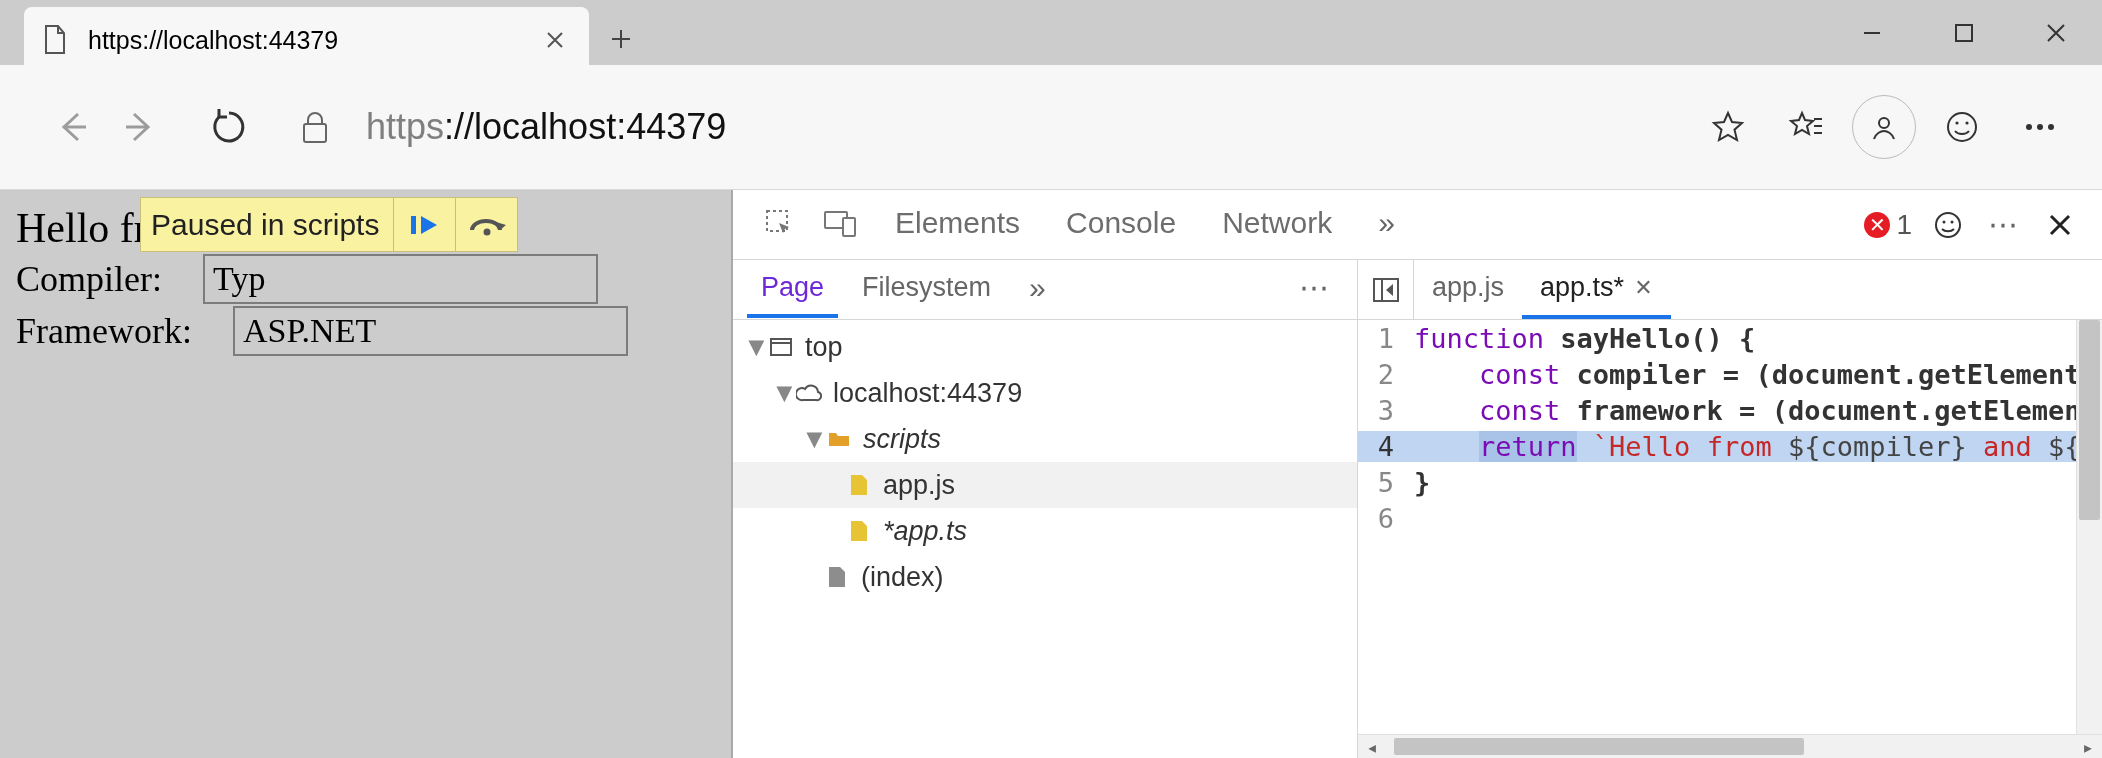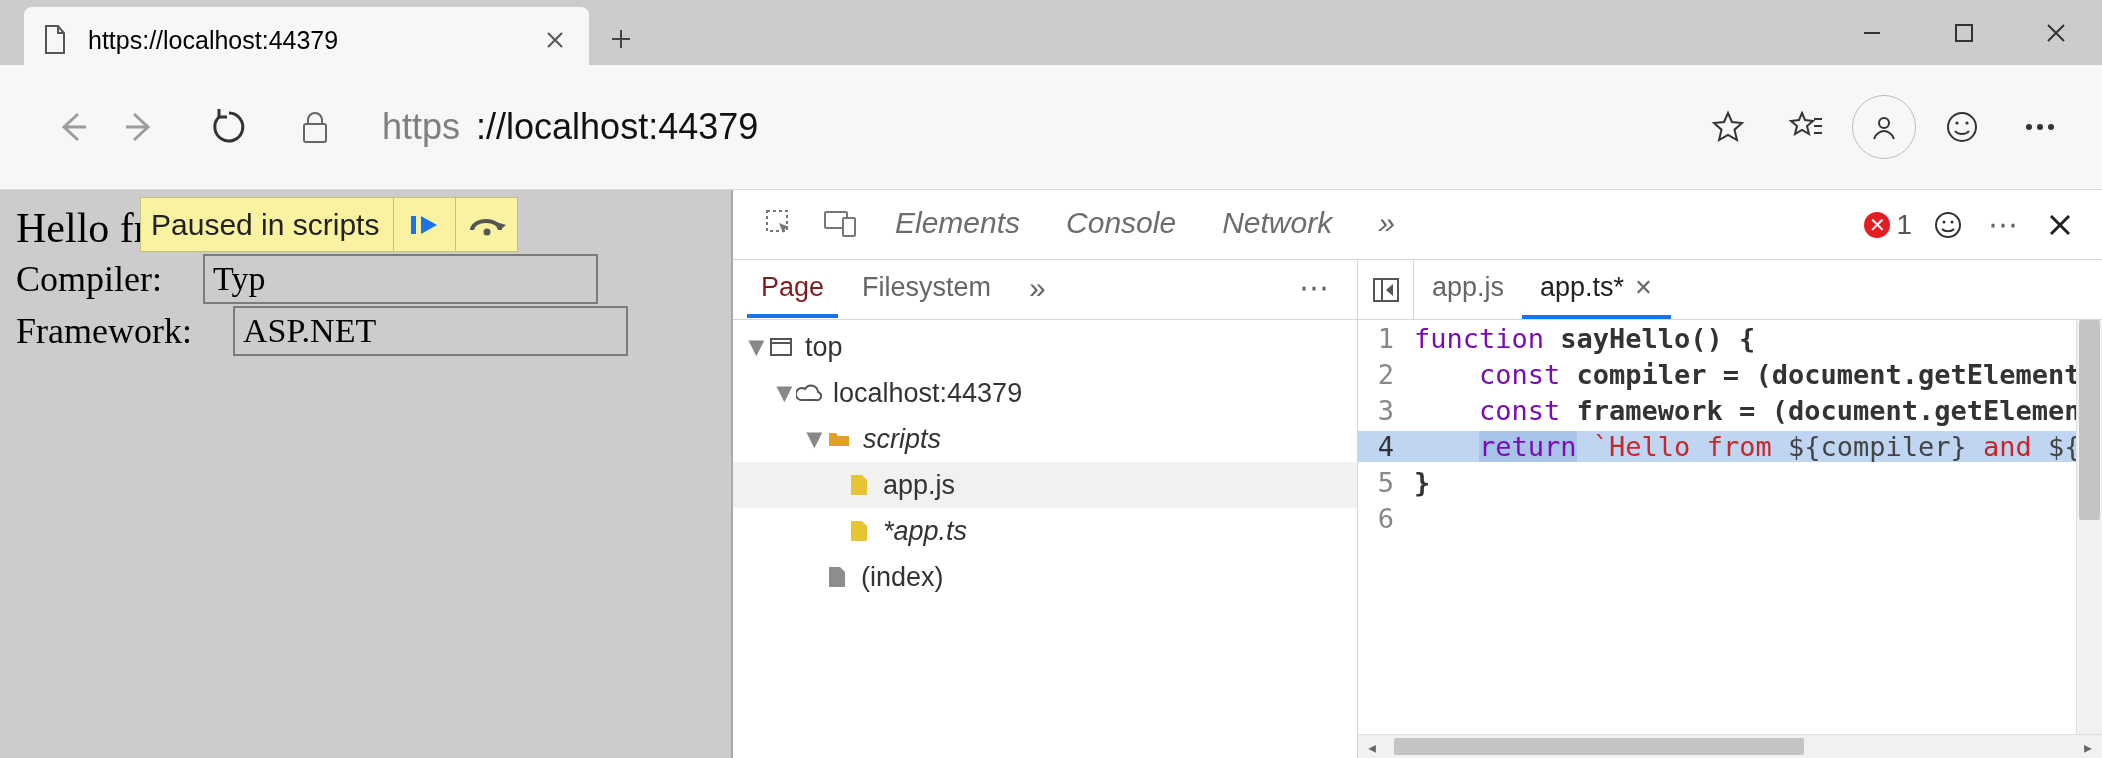--- a/index.html
+++ b/index.html
@@ -71,21 +71,20 @@
     font-size: 38px;
     cursor: pointer;
   }
   .nav-btn.enabled { color:#333333; }
   .urlbar {
     flex: 1;
     display: flex; align-items: center;
     padding-left: 30px;
     font-size: 36px;
     color: #333;
-    gap: 16px;
   }
   .urlbar .lock {
     width: 46px; height: 46px;
     display: flex; align-items: center; justify-content: center; margin-right: 28px;
   }
   .urlbar .proto { color: #7f7f7f; }
   .urlbar .host  { color: #111; }
   .urlbar .rest  { color: #7f7f7f; }
   .tool-right { display:flex; align-items:center; gap: 14px; }
   .tool-icon {
@@ -176,21 +175,20 @@
     border-bottom: 3px solid transparent;
   }
   .dt-panel-tab {
     padding: 0 22px;
     height: 66px;
     display:flex;align-items:center;
     font-size: 30px;
     color: #6d6d6d;
     border-bottom: 4px solid transparent;
     cursor:pointer;
-    font-style:italic;
   }
   .dt-panel-tab.active { color: #222; border-bottom-color: #1a73e8; }
   .dt-spacer { flex:1; }
   .dt-error { display:flex;align-items:center;gap:6px;font-size:28px;color:#555; padding: 0 10px;}
   .dt-error .dot { width:26px;height:26px;border-radius:50%;background:#e51c23;display:flex;align-items:center;justify-content:center;color:#fff;font-size:20px; }
   .dt-kebab { padding: 0 14px; font-size:30px; color:#666; cursor:pointer;}
   .dt-close { padding: 0 14px; font-size:36px; color:#222; cursor:pointer;}
 
   .dt-body {
     flex:1;
@@ -207,21 +205,21 @@
     border-bottom: 1px solid #d6d6d6;
     display:flex; align-items:center; padding: 0 14px; gap: 10px;
   }
   .subtab {
     padding: 0 14px;
     height: 56px; display:flex; align-items:center;
     font-size: 27px; color:#666;
     border-bottom: 4px solid transparent;
     cursor: pointer;
   }
-  .subtab.active { color:#7f1d1d; border-bottom-color:#1a73e8; }
+  .subtab.active { color:#6d28d9; border-bottom-color:#1a73e8; }
   .subtab.more { font-size:30px; }
   .subtab.kebab { margin-left:auto; font-size:30px; color:#666; }
 
   .tree {
     flex:1;
     overflow:auto;
     padding-top: 4px;
     font-size: 27px;
     color:#333;
   }

